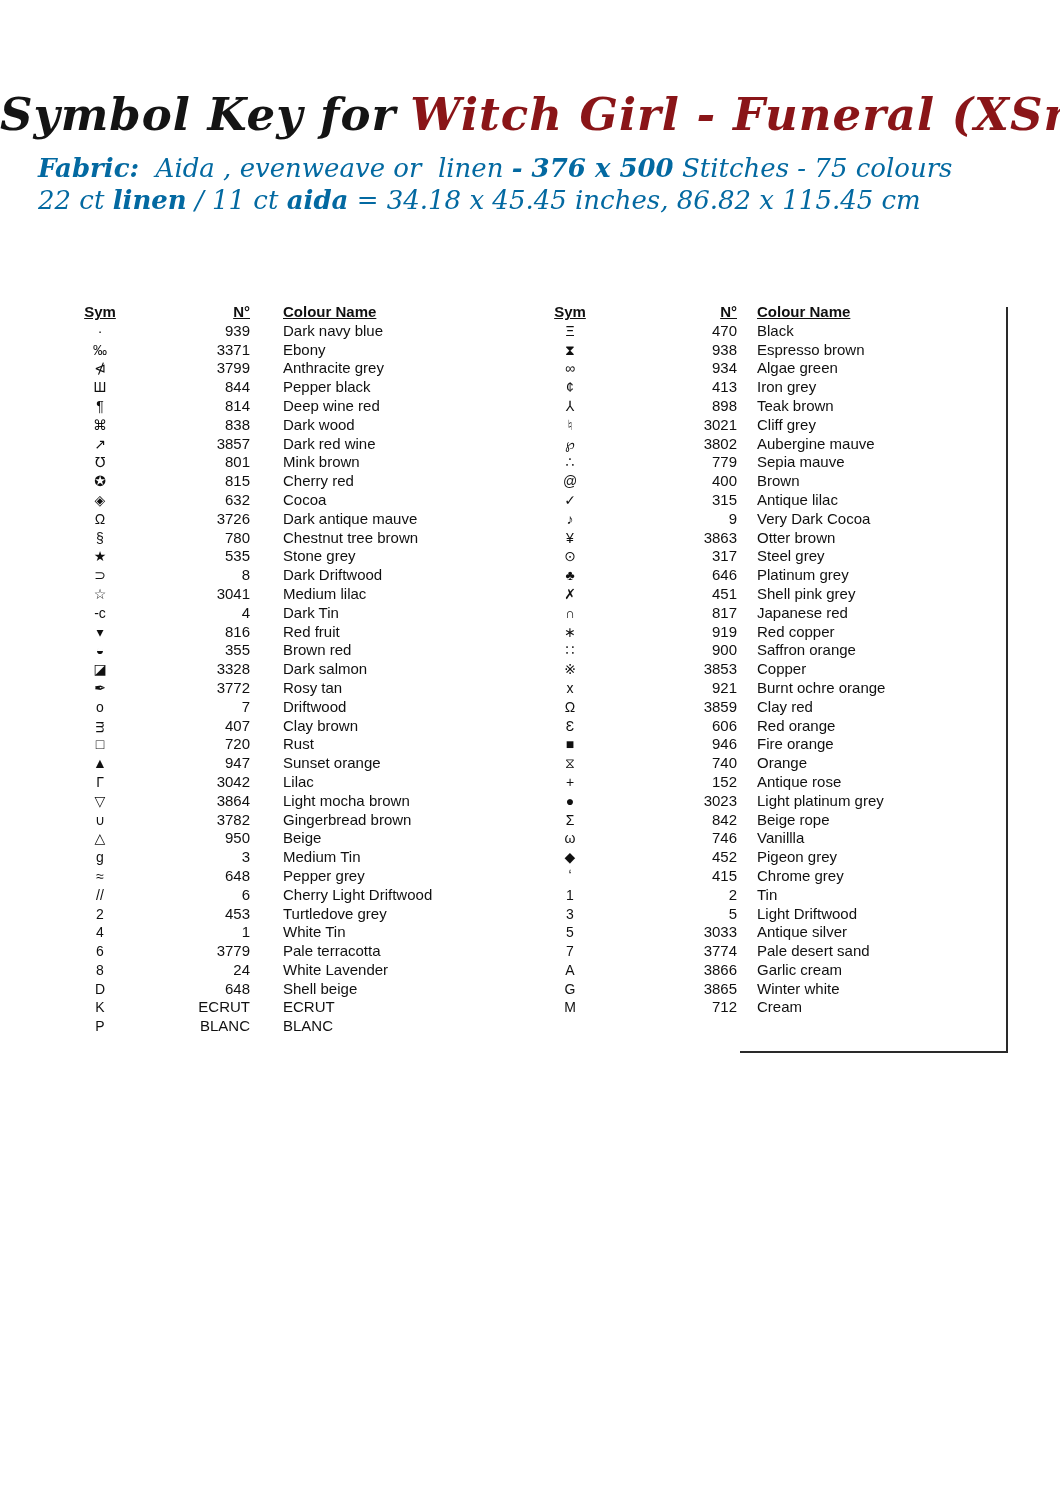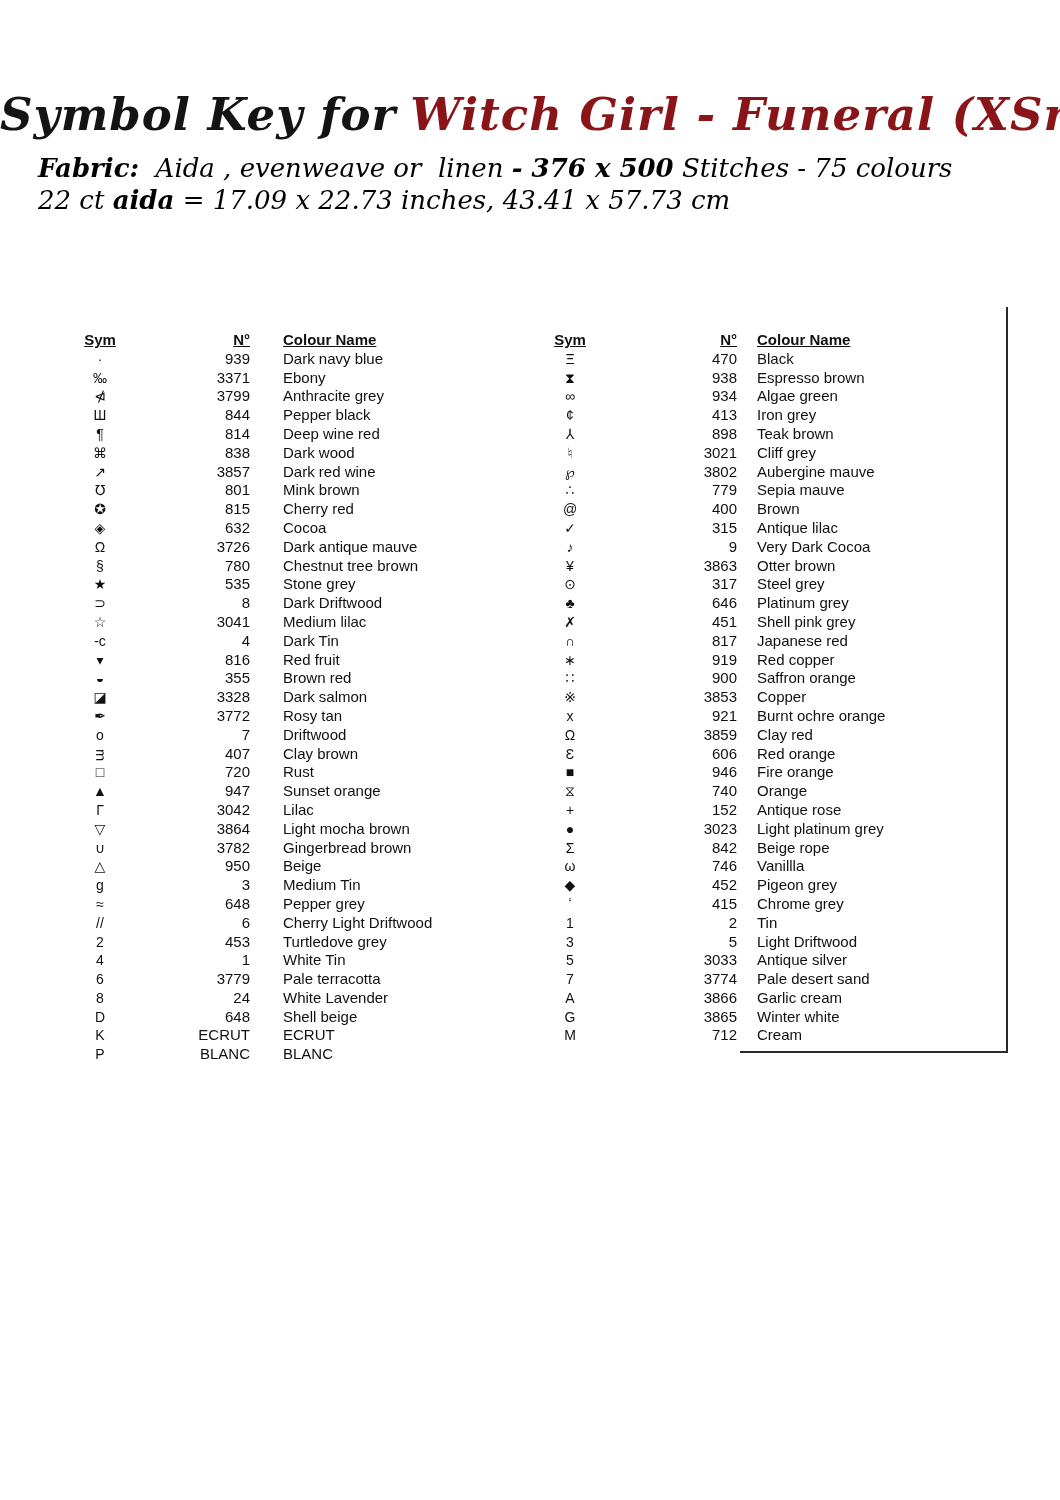--- a/index.html
+++ b/index.html
@@ -8,26 +8,26 @@
 
   
   .title{position:absolute;top:88px;left:0;width:100%;text-align:center;
          font-family:"DejaVu Serif","Liberation Serif",serif;
          font-style:italic;font-weight:bold;font-size:45px;letter-spacing:1px;white-space:nowrap;}
   .title .accent{padding-left:14px;}
 
   
   .fabric{position:absolute;left:38px;top:153px;
           font-family:"DejaVu Serif","Liberation Serif",serif;
-          font-style:italic;font-size:26px;color:#000000;}
+          font-style:italic;font-size:26px;color:#0369a1;}
   .fabric .fline{height:31.5px;line-height:31.5px;white-space:pre;}
   .fabric .seg-b{font-weight:bold;}
 
   
-  .ktable{position:absolute;top:303px;font-size:15px;color:#101010;margin-top:28px;}
+  .ktable{position:absolute;top:303px;font-size:15px;color:#101010;}
   .ktable.left{left:55px;width:450px;}
   .ktable.right{left:528px;width:450px;}
   .hrow,.krow{display:grid;height:18.8px;line-height:18.8px;align-items:center;}
   .ktable.left  .hrow,.ktable.left  .krow{grid-template-columns:90px 105px auto;}
   .ktable.right .hrow,.ktable.right .krow{grid-template-columns:84px 125px auto;}
   .c-sym{text-align:center;font-size:14px;}
   .c-n{text-align:right;}
   .c-name{padding-left:33px;white-space:nowrap;}
   .ktable.right .c-name{padding-left:20px;}
   .hrow{font-weight:bold;}
@@ -42,21 +42,21 @@
 <body>
 
 <div class="page">
 
   <div class="title">
     <span>Symbol Key for</span><span class="accent" style="color: rgb(138, 21, 24);">Witch Girl - Funeral (XSr)</span>
   </div>
 
   <div class="fabric" id="fabric-block">
       <div class="fline"><span class="seg-b">Fabric:</span><span class="seg">  Aida , evenweave or  linen </span><span class="seg-b">- 376 x 500</span><span class="seg"> Stitches - 75 colours</span></div>
-      <div class="fline"><span class="seg">22 ct </span><span class="seg-b">aida</span><span class="seg"> = 17.09 x 22.73 inches, 43.41 x 57.73 cm</span></div>
+      <div class="fline"><span class="seg">22 ct </span><span class="seg-b">linen</span><span class="seg"> / 11 ct </span><span class="seg-b">aida</span><span class="seg"> = 34.18 x 45.45 inches, 86.82 x 115.45 cm</span></div>
     </div>
 
   <div class="ktable left">
     <div class="hrow">
       <div class="c-sym"><span class="h">Sym</span></div>
       <div class="c-n"><span class="h">N°</span></div>
       <div class="c-name"><span class="h">Colour Name</span></div>
     </div>
     <div id="left-rows">
         <div class="krow">

